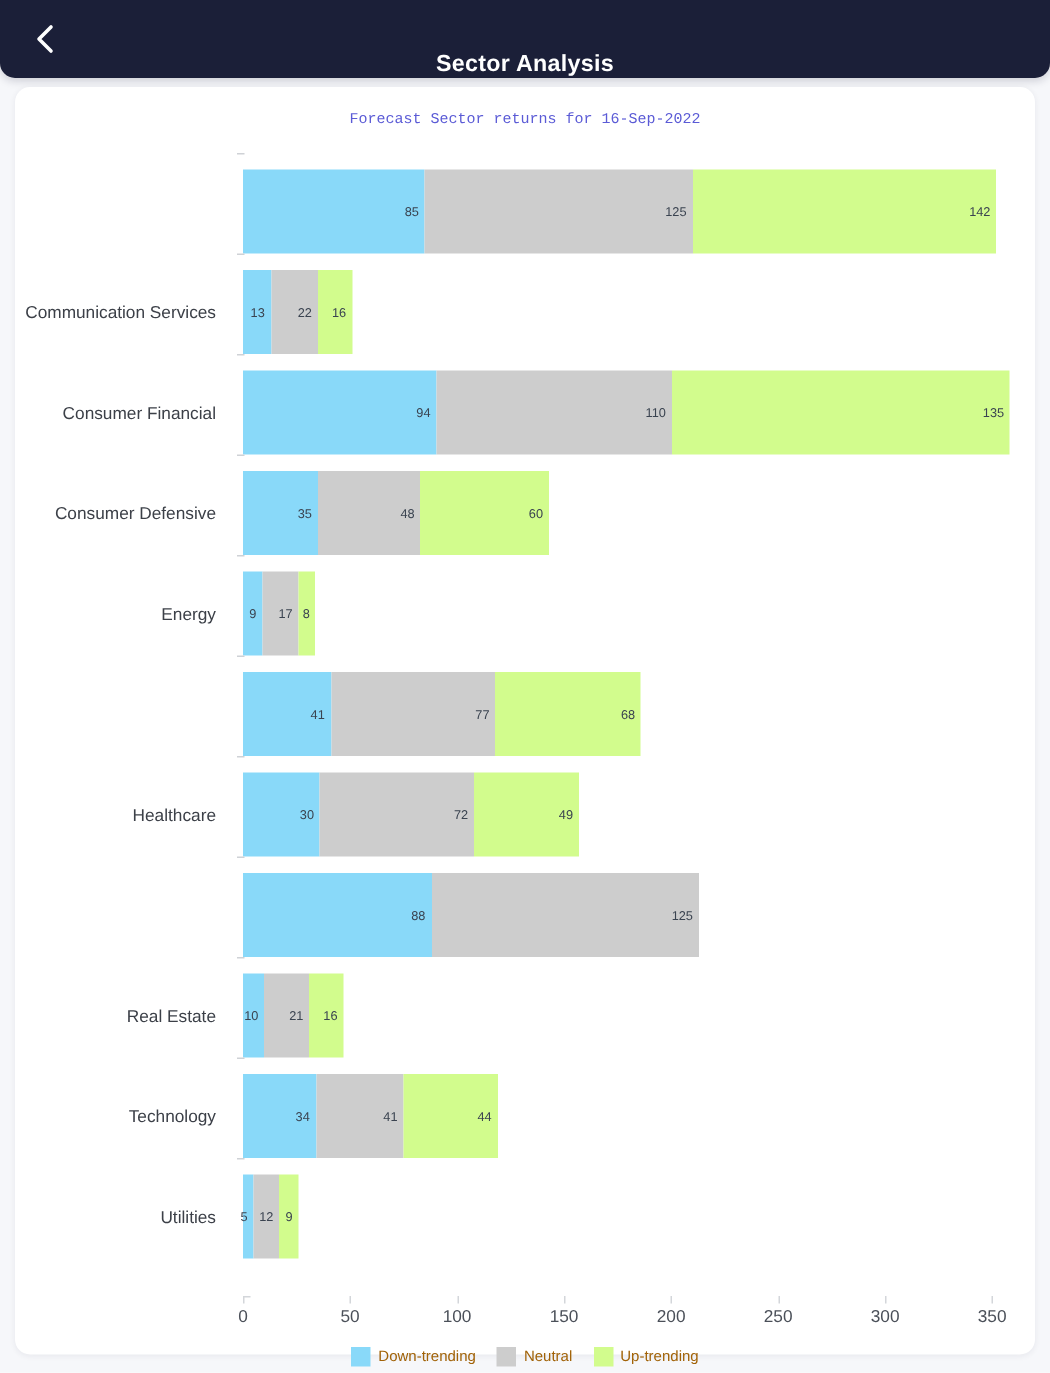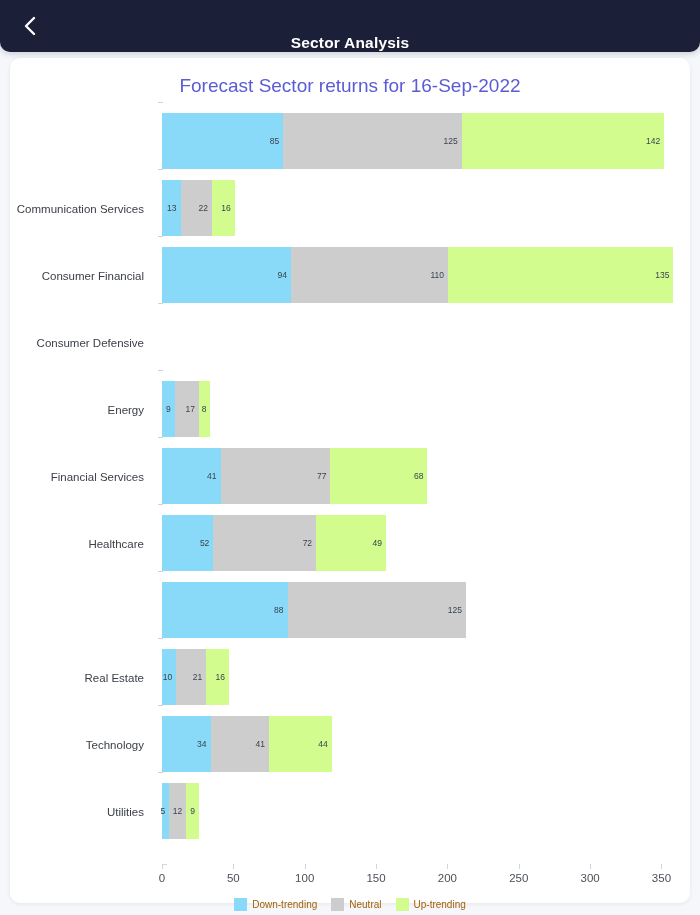--- a/index.html
+++ b/index.html
@@ -38,21 +38,21 @@
     position: absolute; left: 10px; top: 58px;
     width: 680px; height: 845px;
     background: #ffffff;
     border-radius: 10px;
     box-shadow: 0 1px 4px rgba(30,35,60,0.07);
   }
 
   .chart-title {
     position: absolute; left: 0; top: 17px; width: 680px;
     text-align: center;
-    color: #5b5bd6; font-size: 19px; font-weight: normal;
+    color: #5b5bd6; font-size: 10px; font-weight: normal; font-family: Liberation Mono, monospace;
   }
 
   
   .plot {
     position: absolute;
     left: 0; top: 36px;
     width: 680px; height: 770px;
   }
   .row {
     position: absolute; left: 0; width: 680px; height: 67px;
@@ -178,57 +178,67 @@
               <span>110</span>
             </div>
             <div class="seg up" style="width: 225.466px;">
               <span>135</span>
             </div>
           </div>
         </div>
         <div class="row" style="top: 215px;">
           <div class="axis-tick-y"></div>
           <div class="row-label">Consumer Defensive</div>
+          <div class="bar">
+            <div class="seg down" style="width: 49.9449px;">
+              <span>35</span>
+            </div>
+            <div class="seg neutral" style="width: 68.4959px;">
+              <span>48</span>
+            </div>
+            <div class="seg up" style="width: 85.6198px;">
+              <span>60</span>
+            </div>
+          </div>
         </div>
         <div class="row" style="top: 282px;">
           <div class="axis-tick-y"></div>
           <div class="row-label">Energy</div>
           <div class="bar">
             <div class="seg down" style="width: 12.843px;">
               <span>9</span>
             </div>
             <div class="seg neutral" style="width: 24.259px;">
               <span>17</span>
             </div>
             <div class="seg up" style="width: 11.416px;">
               <span>8</span>
             </div>
           </div>
         </div>
         <div class="row" style="top: 349px;">
           <div class="axis-tick-y"></div>
-          <div class="row-label">Financial Services</div>
           <div class="bar">
             <div class="seg down" style="width: 58.5069px;">
               <span>41</span>
             </div>
             <div class="seg neutral" style="width: 109.879px;">
               <span>77</span>
             </div>
             <div class="seg up" style="width: 97.0358px;">
               <span>68</span>
             </div>
           </div>
         </div>
         <div class="row" style="top: 416px;">
           <div class="axis-tick-y"></div>
           <div class="row-label">Healthcare</div>
           <div class="bar">
             <div class="seg down" style="width: 51.3719px;">
-              <span>52</span>
+              <span>30</span>
             </div>
             <div class="seg neutral" style="width: 102.744px;">
               <span>72</span>
             </div>
             <div class="seg up" style="width: 69.9229px;">
               <span>49</span>
             </div>
           </div>
         </div>
         <div class="row" style="top: 483px;">

